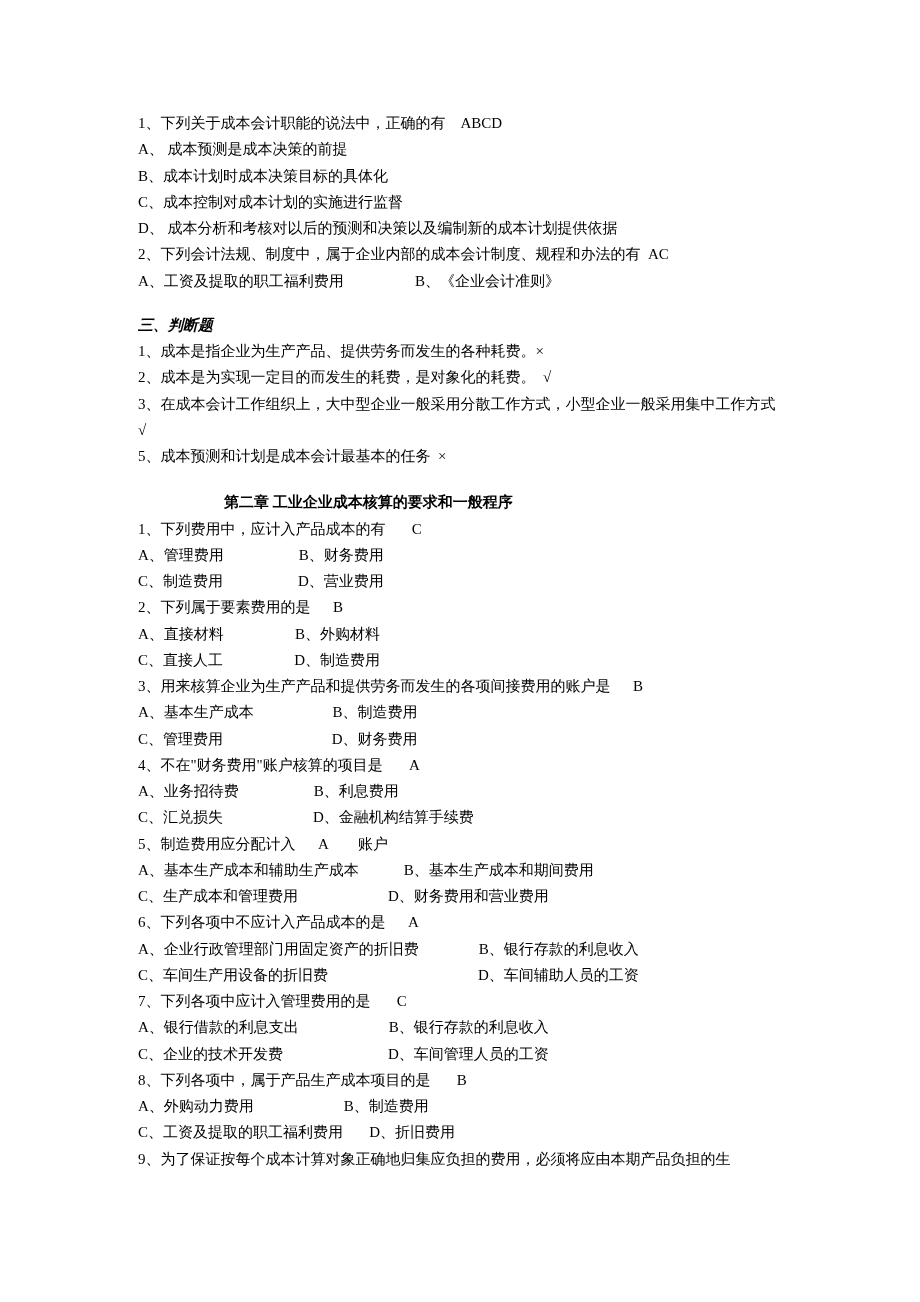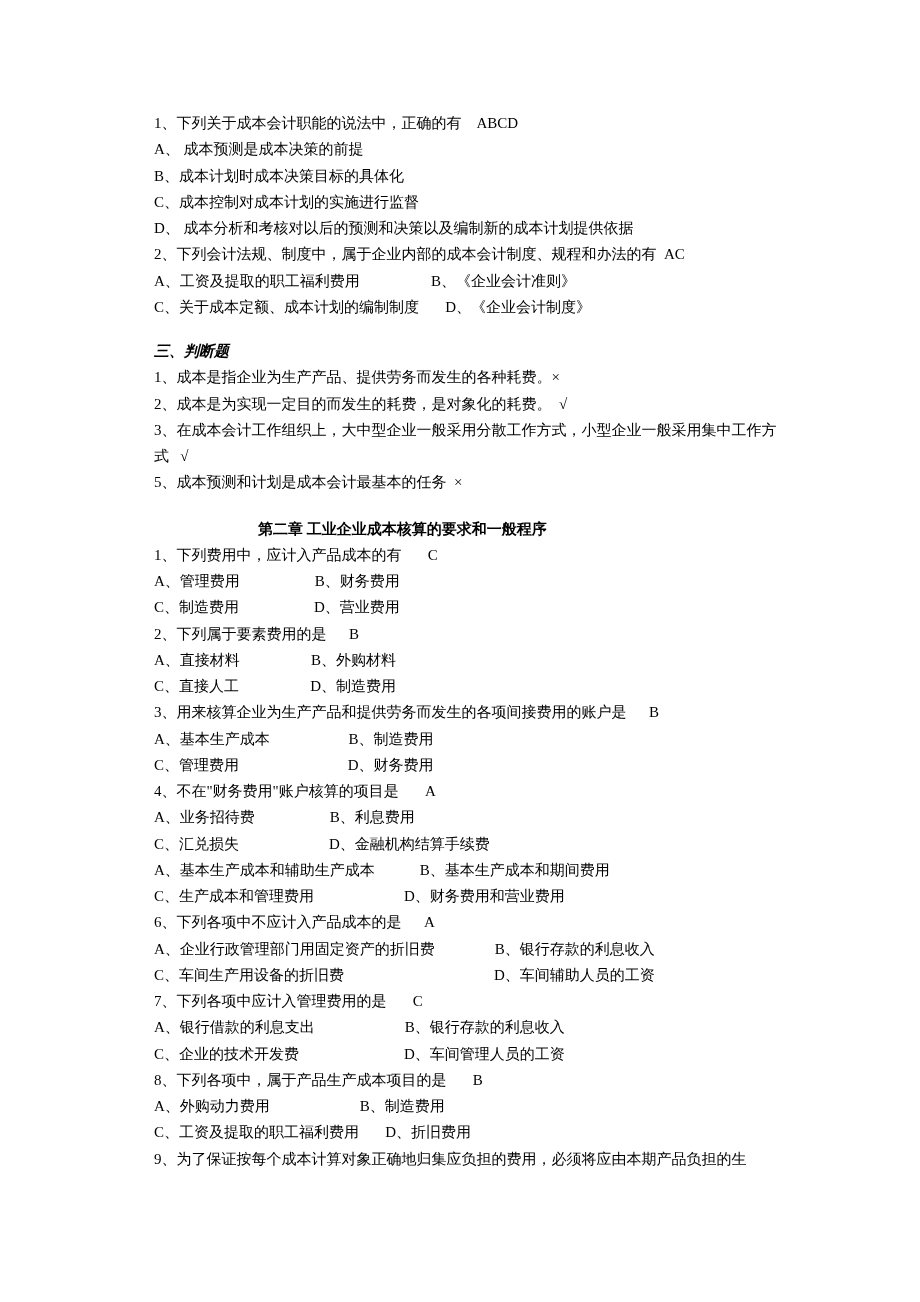--- a/index.html
+++ b/index.html
@@ -6,45 +6,44 @@
     font-family: "SimSun", "宋体", serif;
     font-size: 15px;
     line-height: 1.75;
     color: #000;
     background: #fff;
     margin: 0;
     padding: 110px 138px 60px 138px;
     width: 920px;
     box-sizing: border-box;
   }
-  .line { white-space: pre-wrap; margin-left: 16px; }
+  .line { white-space: pre-wrap; }
   .bold { font-weight: bold; font-style: italic; }
   .section-gap { height: 18px; }
   .chapter-title {
     font-weight: bold;
     text-align: left;
-    margin-left: 120px;
+    margin-left: 86px;
     margin-top: 20px;
   }
   .container { position: relative; min-height: 1302px; }
 </style>
 </head>
 <body>
 
 <div class="container">
 
 <div class="line">1、下列关于成本会计职能的说法中，正确的有    ABCD            </div>
 <div class="line">A、 成本预测是成本决策的前提</div>
 <div class="line">B、成本计划时成本决策目标的具体化</div>
 <div class="line">C、成本控制对成本计划的实施进行监督</div>
 <div class="line">D、 成本分析和考核对以后的预测和决策以及编制新的成本计划提供依据</div>
 
 <div class="line">2、下列会计法规、制度中，属于企业内部的成本会计制度、规程和办法的有  AC</div>
 <div class="line">A、工资及提取的职工福利费用                   B、《企业会计准则》</div>
-<div class="line">C、关于成本定额、成本计划的编制制度       D、《企业会计制度》</div>
 
 <div class="section-gap"></div>
 
 <div class="line bold">三、判断题</div>
 <div class="line">1、成本是指企业为生产产品、提供劳务而发生的各种耗费。×</div>
 <div class="line">2、成本是为实现一定目的而发生的耗费，是对象化的耗费。  √</div>
 <div class="line">3、在成本会计工作组织上，大中型企业一般采用分散工作方式，小型企业一般采用集中工作方式   √</div>
 <div class="line">5、成本预测和计划是成本会计最基本的任务  ×</div>
 
 <div class="chapter-title">第二章         工业企业成本核算的要求和一般程序</div>
@@ -59,20 +58,21 @@
 <div class="line">C、直接人工                   D、制造费用</div>
 
 <div class="line">3、用来核算企业为生产产品和提供劳务而发生的各项间接费用的账户是      B         </div>
 <div class="line">A、基本生产成本                     B、制造费用</div>
 <div class="line">C、管理费用                             D、财务费用</div>
 
 <div class="line">4、不在"财务费用"账户核算的项目是       A            </div>
 <div class="line">A、业务招待费                    B、利息费用</div>
 <div class="line">C、汇兑损失                        D、金融机构结算手续费</div>
 
+<div class="line">5、制造费用应分配计入      A        账户</div>
 <div class="line">A、基本生产成本和辅助生产成本            B、基本生产成本和期间费用</div>
 <div class="line">C、生产成本和管理费用                        D、财务费用和营业费用</div>
 
 <div class="line">6、下列各项中不应计入产品成本的是      A          </div>
 <div class="line">A、企业行政管理部门用固定资产的折旧费                B、银行存款的利息收入</div>
 <div class="line">C、车间生产用设备的折旧费                                        D、车间辅助人员的工资</div>
 
 <div class="line">7、下列各项中应计入管理费用的是       C          </div>
 <div class="line">A、银行借款的利息支出                        B、银行存款的利息收入</div>
 <div class="line">C、企业的技术开发费                            D、车间管理人员的工资</div>

